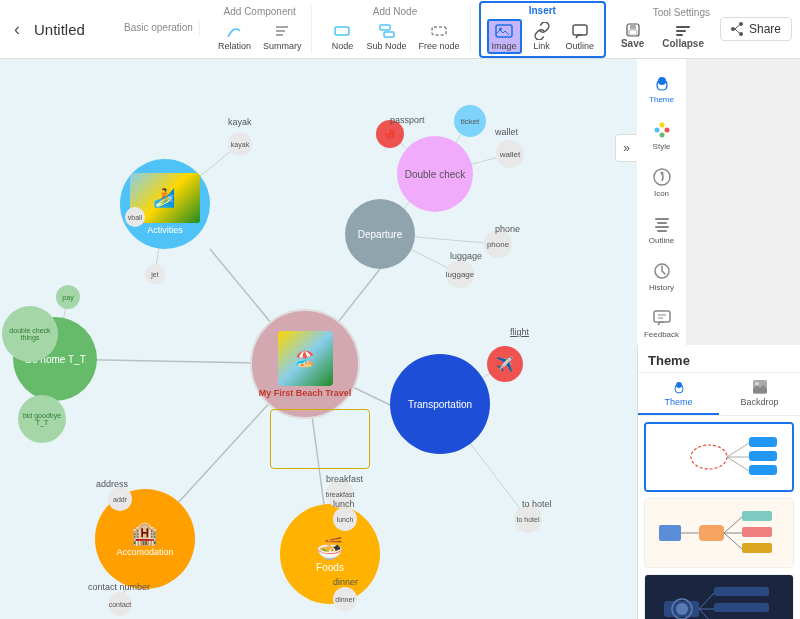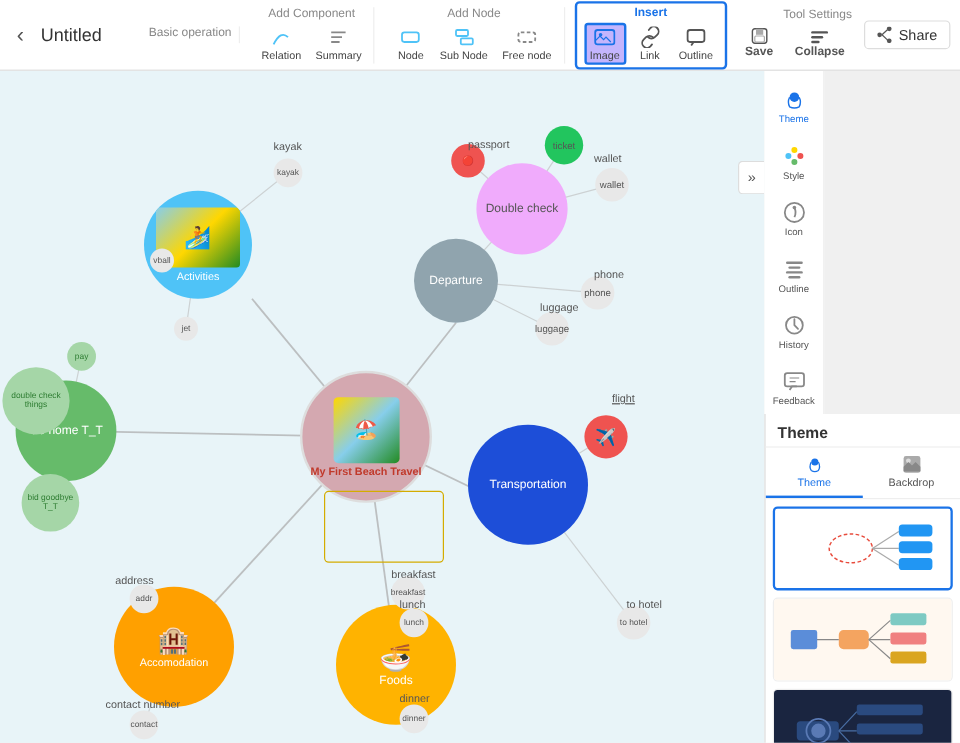--- a/index.html
+++ b/index.html
@@ -478,21 +478,21 @@
       <div style="display:flex;flex-direction:column;align-items:center;">
         <span style="font-size:22px;">🏨</span>
         <span style="font-size:9px;">Accomodation</span>
       </div>
     </div>
 
     <div class="node" style="width:84px;height:84px;left:13px;top:258px;background:#66bb6a;">Go home T_T</div>
 
     <div class="node" style="width:76px;height:76px;left:397px;top:77px;background:#f0abfc;color:#555;">Double check</div>
 
-    <div class="node" style="width:32px;height:32px;left:454px;top:46px;background:#22c55e;color:#555;font-size:8px;">ticket</div>
+    <div class="node" style="width:32px;height:32px;left:454px;top:46px;background:#7dd3fc;color:#555;font-size:8px;">ticket</div>
     <div class="node" style="width:28px;height:28px;left:376px;top:61px;background:#ef5350;font-size:8px;">🔴</div>
     <div class="node" style="width:28px;height:28px;left:496px;top:81px;background:#e8e8e8;color:#555;font-size:8px;">wallet</div>
     <div class="node" style="width:28px;height:28px;left:484px;top:171px;background:#e8e8e8;color:#555;font-size:8px;">phone</div>
     <div class="node" style="width:28px;height:28px;left:446px;top:201px;background:#e8e8e8;color:#555;font-size:8px;">luggage</div>
     <div class="node" style="width:36px;height:36px;left:487px;top:287px;background:#ef5350;font-size:14px;">✈️</div>
     <div class="node" style="width:28px;height:28px;left:514px;top:446px;background:#e8e8e8;color:#555;font-size:7px;">to hotel</div>
     <div class="node" style="width:28px;height:28px;left:326px;top:421px;background:#e8e8e8;color:#555;font-size:7px;">breakfast</div>
     <div class="node" style="width:24px;height:24px;left:333px;top:448px;background:#e8e8e8;color:#555;font-size:7px;">lunch</div>
     <div class="node" style="width:24px;height:24px;left:333px;top:528px;background:#e8e8e8;color:#555;font-size:7px;">dinner</div>
     <div class="node" style="width:24px;height:24px;left:108px;top:428px;background:#e8e8e8;color:#555;font-size:7px;">addr</div>

